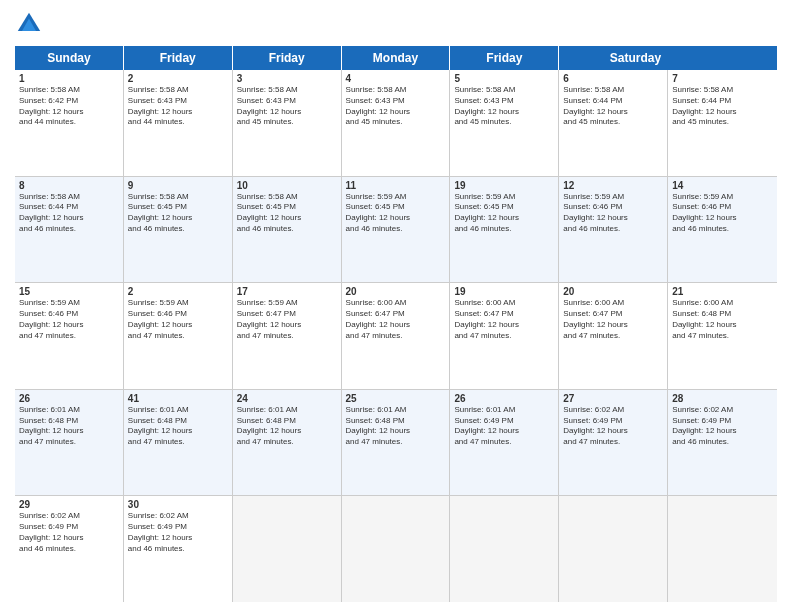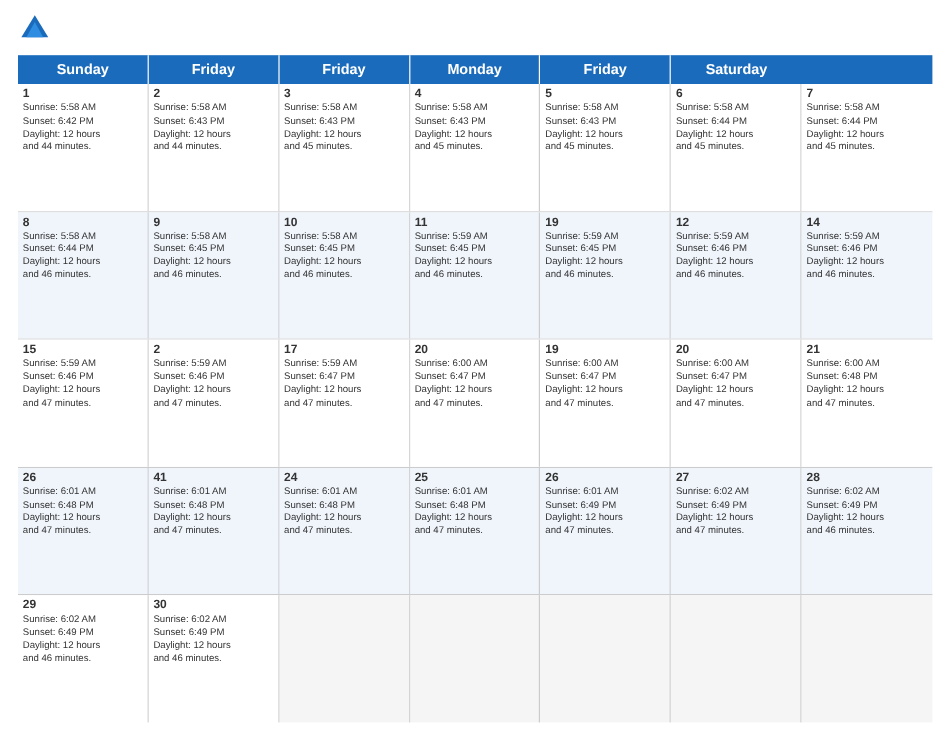--- a/index.html
+++ b/index.html
@@ -62,21 +62,21 @@
       background: #1a6bbb;
     }
     .cal-header-cell {
       color: #fff;
       text-align: center;
       padding: 5px 7px;
       font-size: 12px;
       font-weight: bold;
       border-right: 1px solid #fff;
     }
-    .cal-header-cell:last-child { border-right: none; }
+    .cal-header-cell:last-child { border-right: none; text-align: right; }
     .cal-body {
       display: flex;
       flex-direction: column;
       flex: 1;
     }
     .cal-row {
       display: grid;
       grid-template-columns: repeat(7, 1fr);
       flex: 1;
       border-bottom: 1px solid #ccc;

